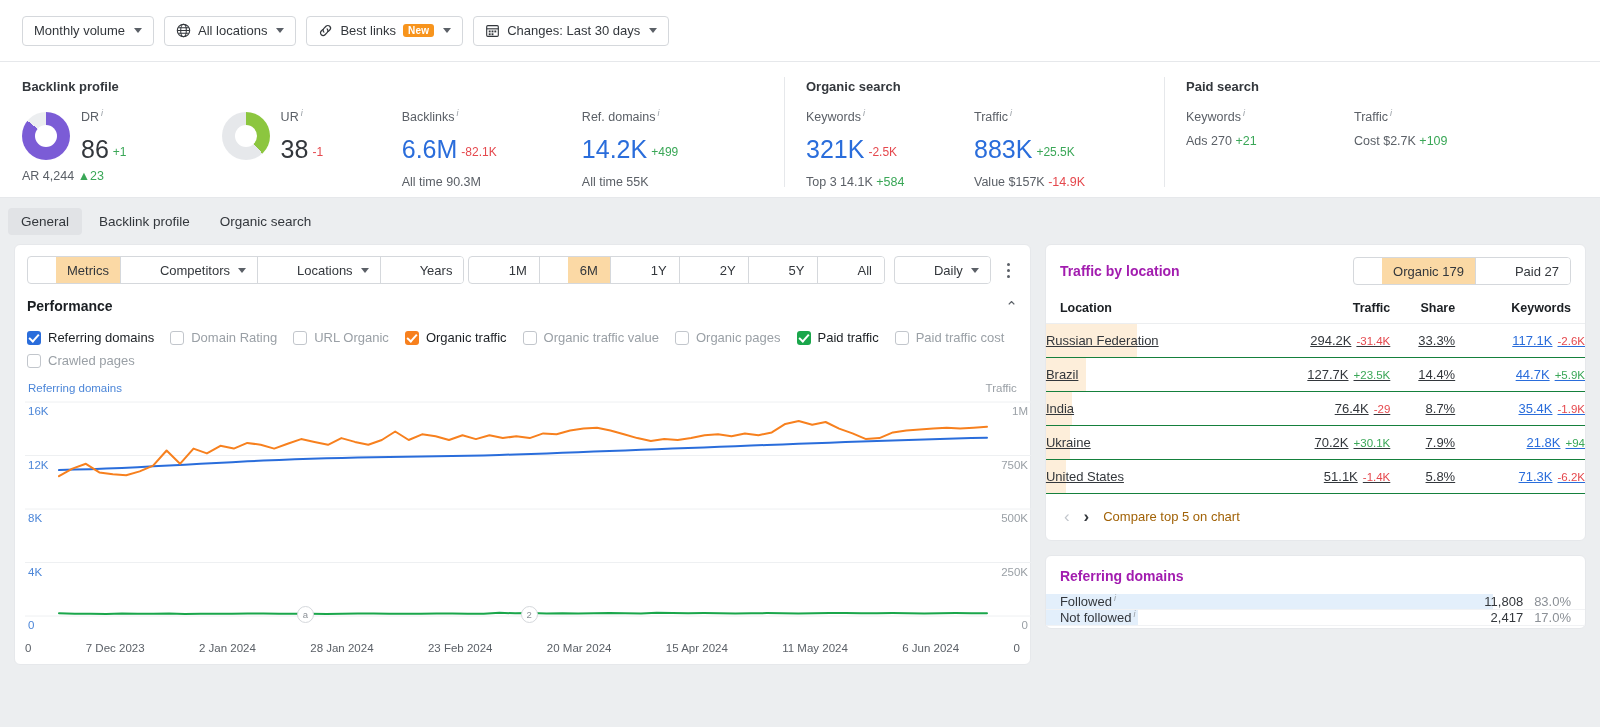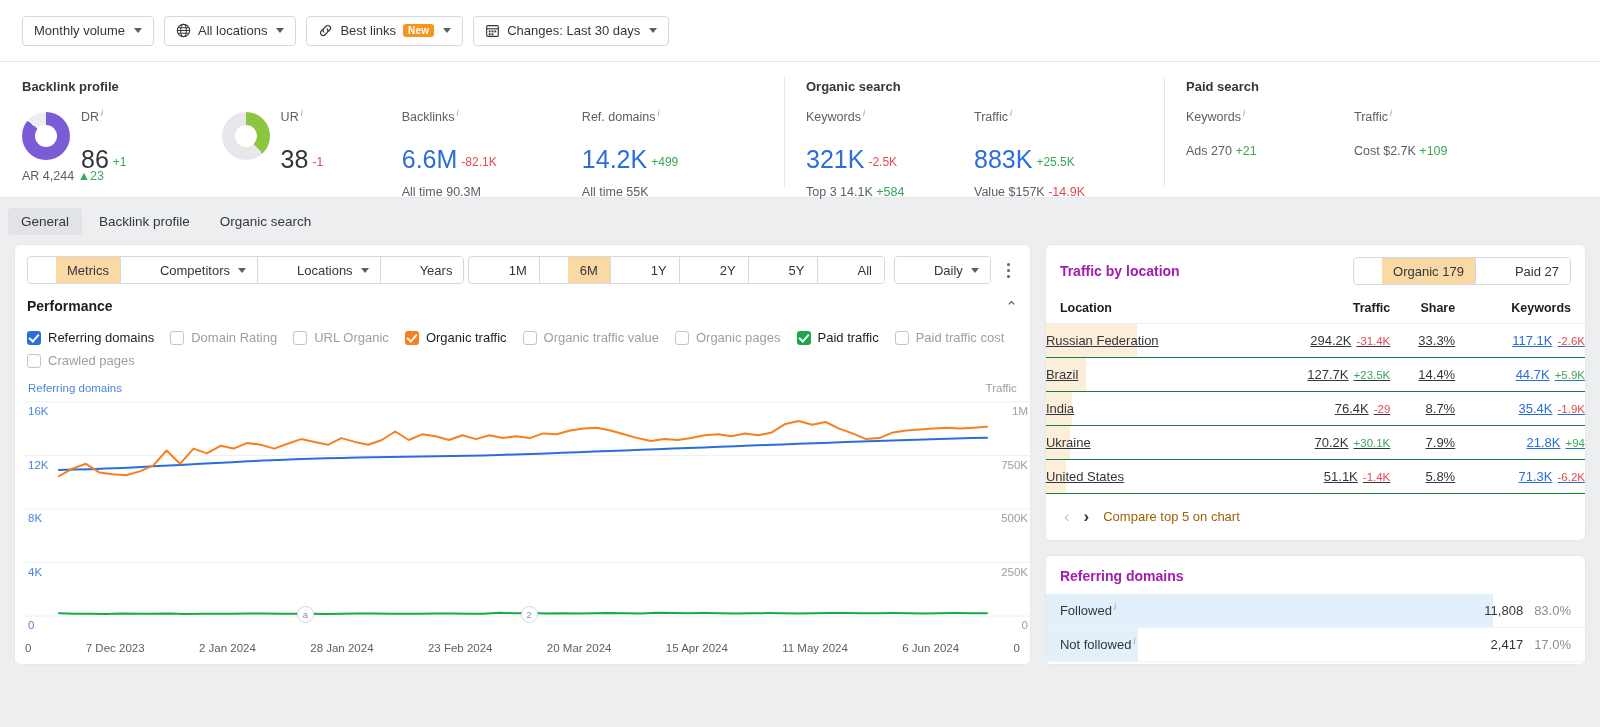--- a/index.html
+++ b/index.html
@@ -40,21 +40,21 @@
     border-bottom:1px solid #e6e8eb;
     padding:17px 0 0 0;
   }
   .mgroup { padding:0 22px; position:relative; }
   .mgroup + .mgroup::before {
     content:""; position:absolute; left:0; top:-2px; bottom:10px; width:1px; background:#e6e8eb;
   }
   .mgroup-title { font-size:13px; font-weight:bold; color:#33373c; margin-bottom:14px; }
   .mrow { display:flex; }
   .mitem { min-width:0; }
-  .mlabel { font-size:12.5px; color:#5b6067; margin-bottom:20px; white-space:nowrap; }
+  .mlabel { font-size:12.5px; color:#5b6067; margin-bottom:10px; white-space:nowrap; }
   .sup-i { font-size:9px; color:#9aa0a6; vertical-align:super; font-style:italic; margin-left:2px; }
   .mval { font-size:25px; color:#2a6ddb; line-height:30px; white-space:nowrap; font-weight:400; }
   .mval.dark { color:#33373c; }
   .delta { font-size:12px; vertical-align:2px; margin-left:4px; }
   .up { color:#3aa757; }
   .down { color:#e5484d; }
   .msub { font-size:12.5px; color:#5b6067; margin-top:8px; white-space:nowrap; }
   .msub .num { color:#5b6067; }
 
   .donutwrap { display:flex; align-items:flex-start; gap:11px; }
@@ -119,21 +119,21 @@
   .num { text-align:right; color:#33373c; white-space:nowrap; }
   .num.kw { color:#2a6ddb; }
   .num .d { font-size:11.5px; margin-left:5px; }
   .pad-r { padding-right:14px; }
   .pager { display:flex; align-items:center; gap:14px; padding:14px 14px 15px 18px; }
   .arrow { font-size:17px; cursor:pointer; line-height:1; }
   .arrow.dis { color:#c2c6cc; }
   .arrow.en { color:#33373c; font-weight:bold; }
   .cmp { font-size:13px; color:#a16207; cursor:pointer; }
 
-  .rdrow { position:relative; height:34px; display:flex; align-items:center; border-bottom:1px solid #f1f2f4; }
+  .rdrow { position:relative; height:16px; display:flex; align-items:center; border-bottom:1px solid #f1f2f4; }
   .rdbar { position:absolute; left:0; top:0; bottom:0; background:#e3effb; }
   .rdlabel { position:relative; padding-left:14px; font-size:13px; color:#33373c; }
   .rdvals { position:relative; margin-left:auto; padding-right:14px; display:flex; gap:11px; font-size:13px; }
   .rdpct { color:#8b9096; }
 </style>
 </head>
 <body>
 
 <div class="toolbar">
   <div class="pill">

